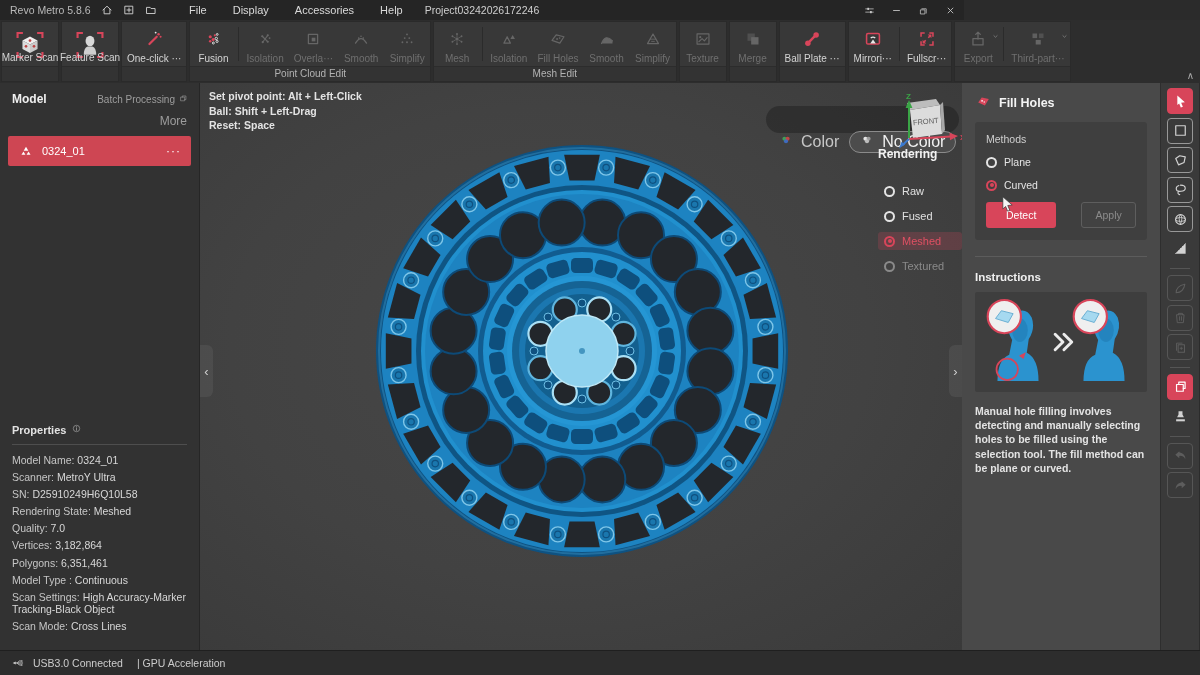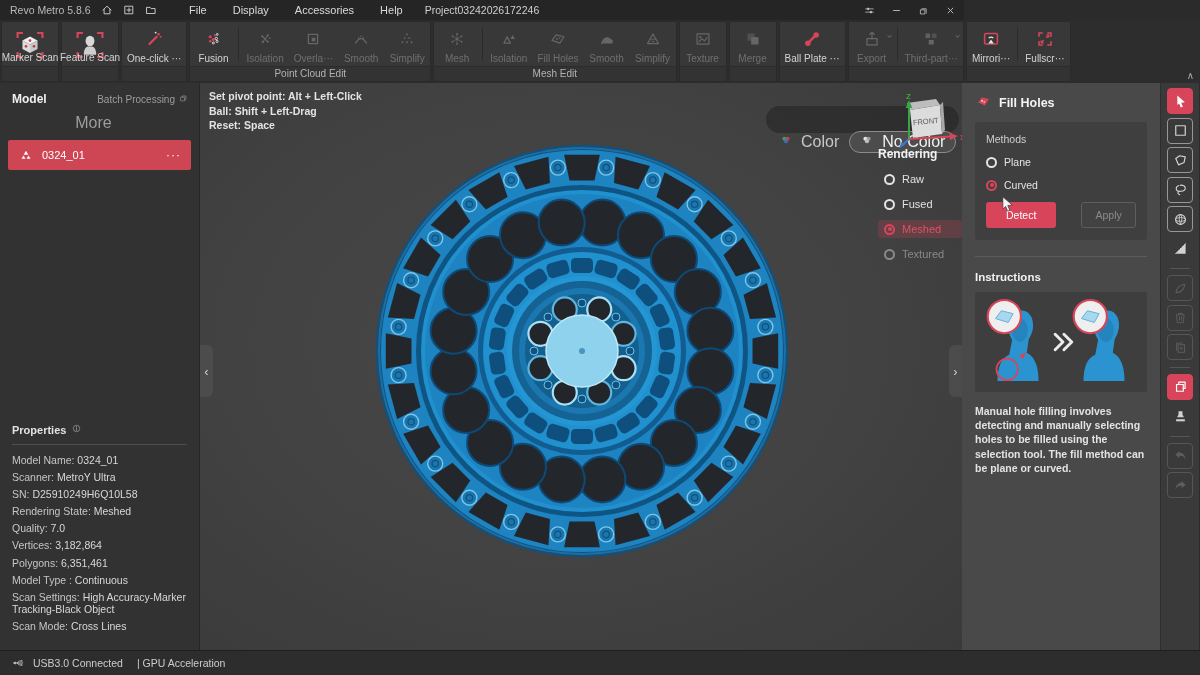--- a/index.html
+++ b/index.html
@@ -47,21 +47,21 @@
   
   .main { position:absolute; left:0; top:83px; width:1012px; height:567px; display:flex; }
 
   
   .left-panel { width:200px; height:567px; background:#323232; position:relative; flex:none;
     border-right:1px solid #262626; }
   .lp-head { display:flex; align-items:center; padding:9px 10px 0 12px; }
   .lp-title { color:#f0f0f0; font-size:12px; font-weight:bold; }
   .lp-batch { margin-left:auto; color:#9d9d9d; font-size:10px; display:flex; align-items:center; gap:3px; }
   .lp-batch svg { width:11px; height:11px; }
-  .lp-more { text-align:center; color:#9d9d9d; font-size:16px; padding:8px 12px 6px 0; }
+  .lp-more { text-align:right; color:#9d9d9d; font-size:12px; padding:8px 12px 6px 0; }
   .model-item { margin:2px 8px 0 8px; height:30px; border-radius:2px; background:#ce4653; color:#fff;
     display:flex; align-items:center; padding:0 10px; }
   .model-item .ic { width:16px; height:16px; color:#ffffff; margin-right:8px; }
   .model-item .ic svg { width:16px; height:16px; }
   .model-item .m-label { font-size:11px; }
   .model-item .m-dots { margin-left:auto; font-size:12px; letter-spacing:1px; }
   .props { position:absolute; left:0; right:0; top:340px; padding:0 12px; }
   .props-title { color:#e2e2e2; font-size:11px; font-weight:bold; display:flex; align-items:center; gap:5px; }
   .props-title svg { width:11px; height:11px; color:#a8a8a8; }
   .props hr { border:none; border-top:1px solid #4e4e4e; margin:8px 0 9px 0; }
@@ -74,21 +74,21 @@
   #wheel { position:absolute; left:0; top:0; }
   .hints { position:absolute; left:9px; top:6px; color:#e3e3e3; font-size:10.5px; font-weight:bold; line-height:14.5px; }
   .color-toggle { position:absolute; left:566px; top:23px; height:27px; border-radius:14px;
     background:rgba(20,20,20,0.38); display:flex; align-items:center; padding:0 3px; }
   .ct-seg { display:flex; align-items:center; gap:8px; padding:0 10px; height:22px; border-radius:12px;
     color:#c7c7c7; font-size:16px;margin-top:45px; }
   .ct-seg.sel { background:#4c4c4c; border:1px solid #8b8b8b; color:#f0f0f0; }
   .ct-seg svg { width:14px; height:14px; }
   .gizmo { position:absolute; left:694px; top:8px; }
   .rendering { position:absolute; left:678px; top:64px; width:84px; }
-  .r-title { color:#f2f2f2; font-size:12px; font-weight:bold; margin-bottom:9px; }
+  .r-title { color:#f2f2f2; font-size:12px; font-weight:bold; margin-bottom:21px; }
   .r-opt { display:flex; align-items:center; gap:7px; margin-bottom:7px; padding:3px 6px; border-radius:3px; }
   .r-opt .r-lbl { font-size:11px; color:#e0e0e0; }
   .r-opt.sel { background:rgba(216,69,90,0.22); }
   .r-opt.sel .r-lbl { color:#e05063; }
   .r-opt.dis .r-lbl { color:#8a8a8a; }
   .radio { width:11px; height:11px; border-radius:50%; border:2px solid #e4e4e4; position:relative; flex:none; }
   .radio.sel { border-color:#d8455a; }
   .radio.sel::after { content:""; position:absolute; left:1.5px; top:1.5px; width:4px; height:4px;
     border-radius:50%; background:#d8455a; }
   .radio.dis { border-color:#8a8a8a; }
@@ -407,20 +407,47 @@
                 <path d="M9.5 14.5 L14.5 9.5" stroke="#d8455a" stroke-width="2.6" stroke-linecap="round" fill="none"></path>
               </svg>
             </span>
             <span class="lbl">Ball Plate ···</span>
           </div>
         </div>
         <div class="tb-glabel">&nbsp;</div>
       </div>
       <div class="tb-group">
         <div class="tb-row">
+          <div class="tb-item">
+            <span class="ic">
+              <svg viewBox="0 0 24 24" width="22" height="22">
+                <rect x="5" y="6" width="14" height="11.5" rx="1.5" fill="none" stroke="#d8455a" stroke-width="1.7"></rect>
+                <path d="M9.5 11 Q12 9 14.5 11" fill="none" stroke="#e8e8e8" stroke-width="1.4"></path>
+                <path d="M12 12.5 L15 17 H9 z" fill="#e8e8e8"></path>
+              </svg>
+            </span>
+            <span class="lbl">Mirrori···</span>
+          </div>
+          <div class="tb-div"></div>
+          <div class="tb-item">
+            <span class="ic">
+              <svg viewBox="0 0 24 24" width="22" height="22">
+                <path d="M5.5 9.5 V5.5 H9.5 M14.5 5.5 H18.5 V9.5 M18.5 14.5 V18.5 H14.5 M9.5 18.5 H5.5 V14.5" fill="none" stroke="#d8455a" stroke-width="1.7"></path>
+                <path d="M10.6 13.4 L8 16 M13.4 10.6 L16 8" stroke="#d8455a" stroke-width="1.7" fill="none"></path>
+                <path d="M7.2 12.8 v4 h4 z" fill="#d8455a"></path>
+                <path d="M16.8 11.2 v-4 h-4 z" fill="#d8455a"></path>
+              </svg>
+            </span>
+            <span class="lbl">Fullscr···</span>
+          </div>
+        </div>
+        <div class="tb-glabel">&nbsp;</div>
+      </div>
+      <div class="tb-group">
+        <div class="tb-row">
           <div class="tb-item disabled">
             <span class="ic">
               <svg viewBox="0 0 24 24" width="22" height="22">
                 <path d="M6.5 11.5 h11 v7 h-11 z" fill="none" stroke="currentColor" stroke-width="1.4" stroke-linecap="round" stroke-linejoin="round"></path>
                 <path d="M12 4.5 V12 M9.5 7 L12 4.5 L14.5 7" fill="none" stroke="currentColor" stroke-width="1.4" stroke-linecap="round" stroke-linejoin="round"></path>
               </svg>
             </span>
             <span class="lbl">Export</span>
             <span class="tb-chev"><svg viewBox="0 0 24 24" width="11" height="11">
                 <path d="M8.5 10.2 L12 13.6 L15.5 10.2" fill="none" stroke="currentColor" stroke-width="1.5" stroke-linecap="round" stroke-linejoin="round"></path>
@@ -432,47 +459,20 @@
               <svg viewBox="0 0 24 24" width="22" height="22">
                 <rect x="6" y="6" width="5" height="5" fill="currentColor" opacity=".85"></rect>
                 <rect x="13" y="6" width="5" height="5" fill="currentColor" opacity=".55"></rect>
                 <rect x="9.5" y="13" width="5.5" height="5" fill="currentColor"></rect>
               </svg>
             </span>
             <span class="lbl">Third-part···</span>
             <span class="tb-chev"><svg viewBox="0 0 24 24" width="11" height="11">
                 <path d="M8.5 10.2 L12 13.6 L15.5 10.2" fill="none" stroke="currentColor" stroke-width="1.5" stroke-linecap="round" stroke-linejoin="round"></path>
               </svg></span>
-          </div>
-        </div>
-        <div class="tb-glabel">&nbsp;</div>
-      </div>
-      <div class="tb-group">
-        <div class="tb-row">
-          <div class="tb-item">
-            <span class="ic">
-              <svg viewBox="0 0 24 24" width="22" height="22">
-                <rect x="5" y="6" width="14" height="11.5" rx="1.5" fill="none" stroke="#d8455a" stroke-width="1.7"></rect>
-                <path d="M9.5 11 Q12 9 14.5 11" fill="none" stroke="#e8e8e8" stroke-width="1.4"></path>
-                <path d="M12 12.5 L15 17 H9 z" fill="#e8e8e8"></path>
-              </svg>
-            </span>
-            <span class="lbl">Mirrori···</span>
-          </div>
-          <div class="tb-div"></div>
-          <div class="tb-item">
-            <span class="ic">
-              <svg viewBox="0 0 24 24" width="22" height="22">
-                <path d="M5.5 9.5 V5.5 H9.5 M14.5 5.5 H18.5 V9.5 M18.5 14.5 V18.5 H14.5 M9.5 18.5 H5.5 V14.5" fill="none" stroke="#d8455a" stroke-width="1.7"></path>
-                <path d="M10.6 13.4 L8 16 M13.4 10.6 L16 8" stroke="#d8455a" stroke-width="1.7" fill="none"></path>
-                <path d="M7.2 12.8 v4 h4 z" fill="#d8455a"></path>
-                <path d="M16.8 11.2 v-4 h-4 z" fill="#d8455a"></path>
-              </svg>
-            </span>
-            <span class="lbl">Fullscr···</span>
           </div>
         </div>
         <div class="tb-glabel">&nbsp;</div>
       </div>
     </div>
   <span class="tb-collapse">∧</span>
 
   <div class="main">
 
     <aside class="left-panel">

